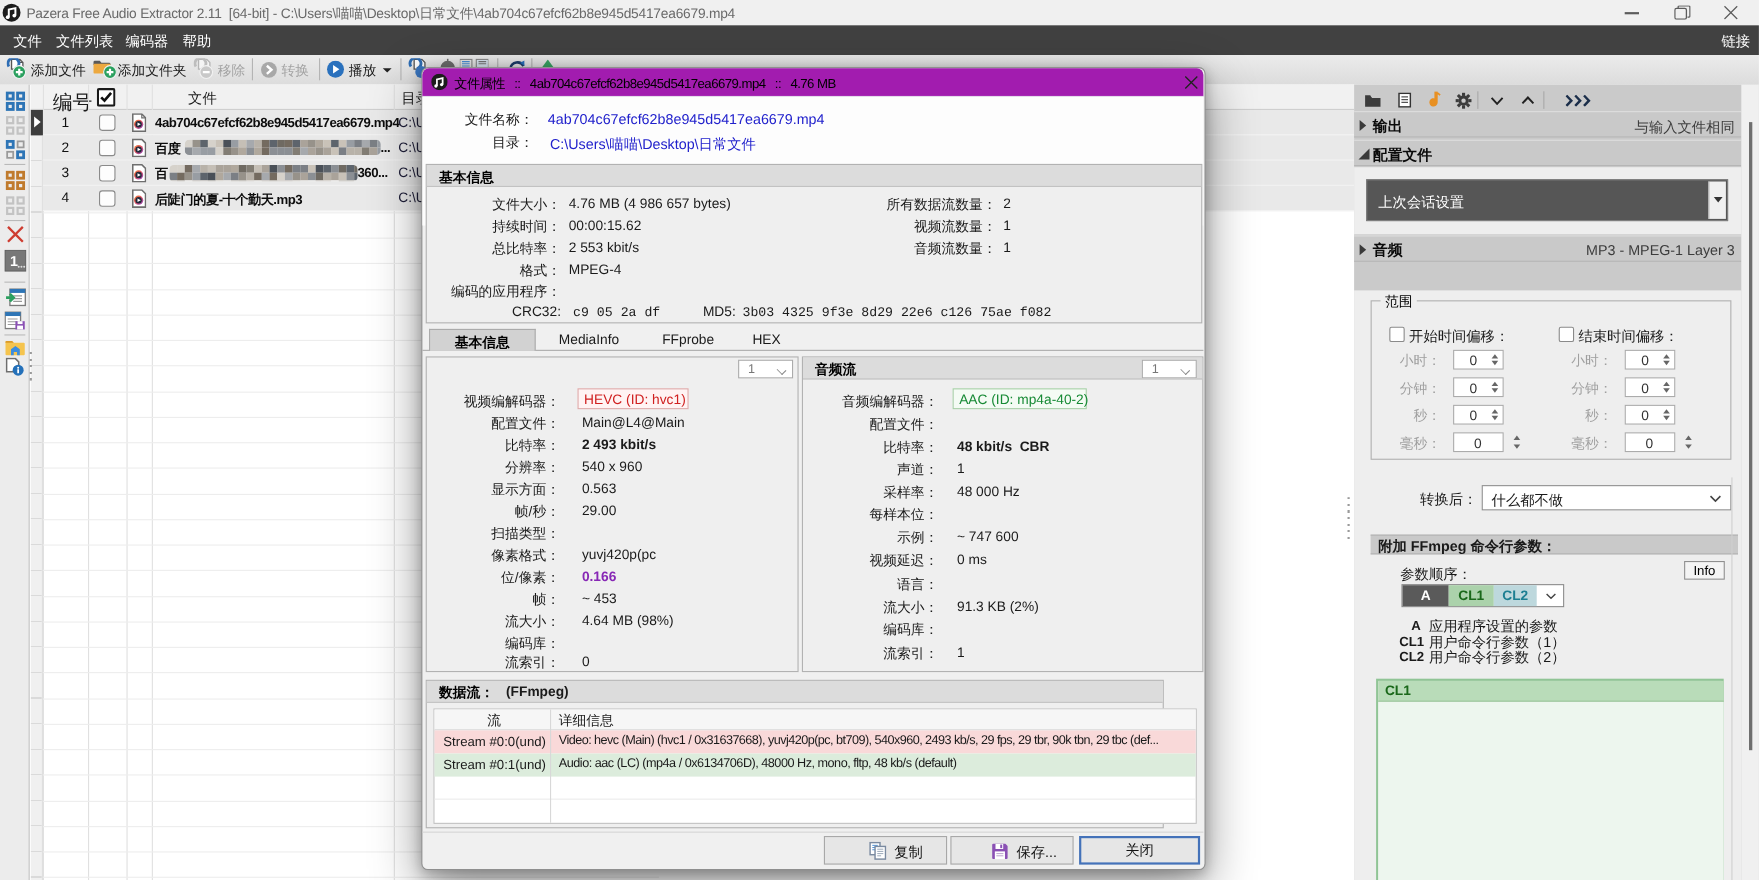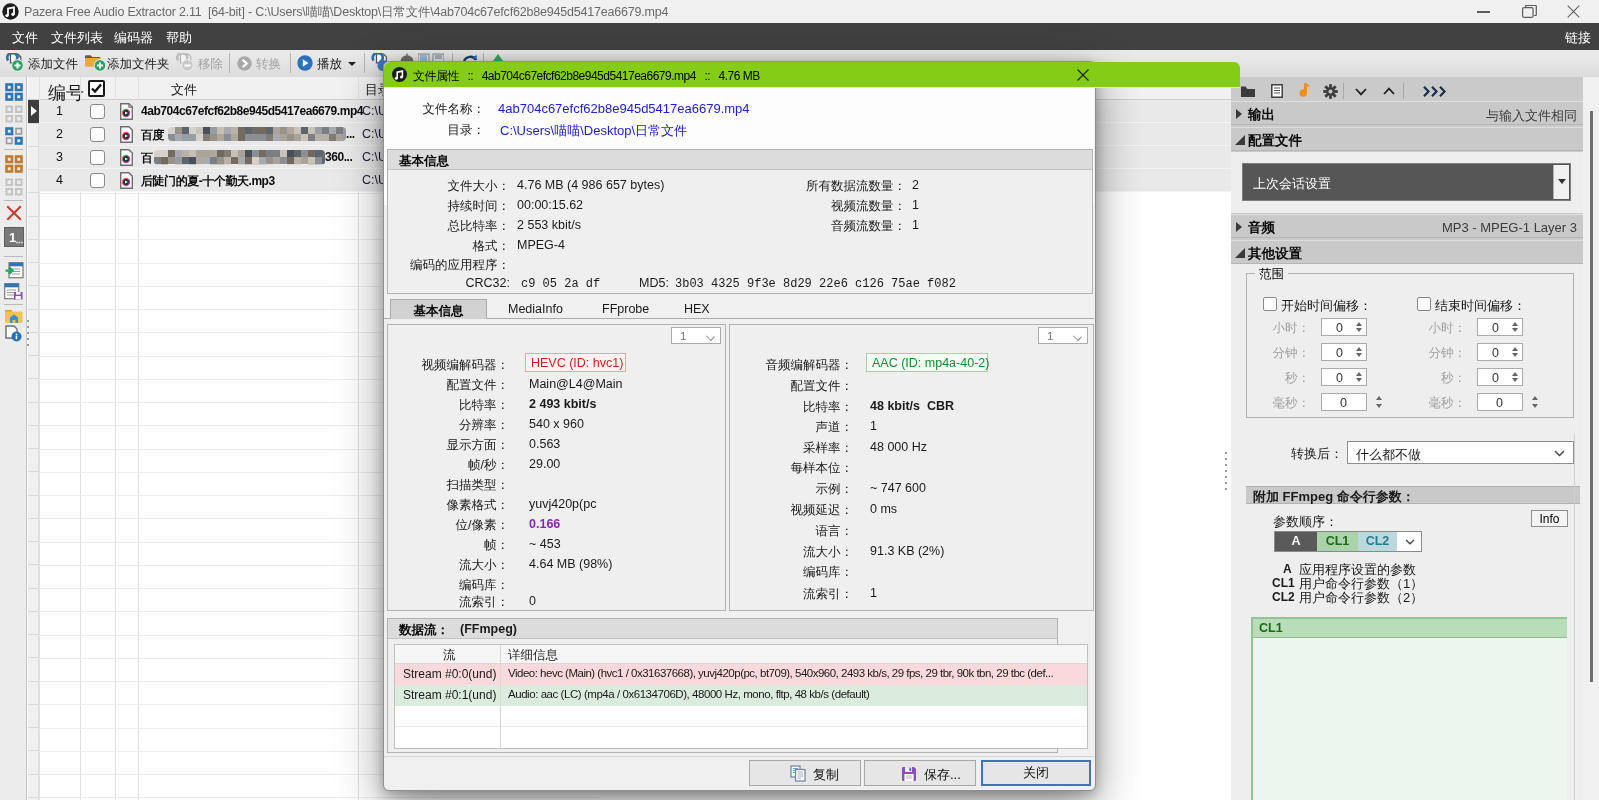--- a/index.html
+++ b/index.html
@@ -48,21 +48,21 @@
   .phdr .rt { position:absolute; right:6px; top:5px; font-size:13px; color:#3c3c3c; }
   .tri-r { position:absolute; left:5px; top:7px; width:0; height:0;
      border-left:6px solid #3a3a3a; border-top:5px solid transparent; border-bottom:5px solid transparent; }
   .tri-e { position:absolute; left:4px; top:7px; width:0; height:0;
      border-bottom:10px solid #3a3a3a; border-left:10px solid transparent; }
   .pcontent { position:absolute; left:0; width:352px; background:#eeeeee; }
   
   #dialog { left:383px; top:61px; width:713px; height:730px; background:#f0f0f0;
      border:1px solid #8f8f8f; border-radius:6px;
      box-shadow:0 15px 45px rgba(0,0,0,0.42), 0 3px 12px rgba(0,0,0,0.25); }
-  #dlgtitle { left:0; top:0; width:856px; height:26px; background:#84cc16;
+  #dlgtitle { left:0; top:0; width:710px; height:26px; background:#a21caf;
      border-radius:6px 6px 0 0; border-bottom:1px solid #dfe3ec; }
   #dlgbody { left:0; top:26px; width:710px; height:117px; background:#fdfdfd; }
   .grp { position:absolute; background:#efefef; border:1px solid #b2b2b2; }
   .grphdr { position:absolute; left:0; top:0; width:100%; height:20px; background:#dcdcdc;
      border-bottom:1px solid #c2c2c2; }
   .grphdr b { position:absolute; left:11px; top:3px; font-size:12.5px; color:#000; }
   .lbl { position:absolute; text-align:right; font-size:12.5px; color:#1a1a1a; white-space:pre; }
   .val { position:absolute; font-size:12.5px; color:#1a1a1a; white-space:pre; }
   .mono { font-family:"Liberation Mono", monospace; font-size:12px; }
   .blue { color:#2121cc; }
@@ -548,24 +548,20 @@
         <div class="abs" style="right:1px;top:1px;width:16px;height:34px;background:#f0f0f0;border-left:1px solid #b0b0b0">
           <div class="abs" style="left:4px;top:14px;width:0;height:0;border-top:5px solid #333;border-left:4px solid transparent;border-right:4px solid transparent"></div>
         </div>
       </div>
     </div>
     <div class="phdr" style="top:137px">
       <div class="tri-r"></div>
         <div class="cap">音频</div>
         <div class="rt">MP3 - MPEG-1 Layer 3</div>
     </div>
-    <div class="phdr" style="top:163px">
-      <div class="tri-e"></div>
-        <div class="cap">其他设置</div>
-    </div>
     <div class="pcontent" style="top:187px;height:536px">
 
       <div class="abs" style="left:15px;top:9px;width:328px;height:145px;border:1px solid #b0b0b0">
         <div class="abs" style="left:8px;top:-8px;background:#eeeeee;padding:0 4px;font-size:12.5px">范围</div>
         <div class="abs" style="left:16px;top:23px;width:14px;height:14px;background:#fff;border:1px solid #8a8a8a;border-radius:2px"></div>
         <div class="val" style="left:34px;top:23px;font-size:13px">开始时间偏移：</div>
         <div class="abs" style="left:170px;top:23px;width:14px;height:14px;background:#fff;border:1px solid #8a8a8a;border-radius:2px"></div>
         <div class="val" style="left:188px;top:23px;font-size:13px">结束时间偏移：</div>
         <div class="lbl dim" style="right:263px;top:46px;width:60px">小时：</div>
         <div class="lbl dim" style="right:263px;top:71px;width:60px">分钟：</div>
@@ -746,20 +742,23 @@
       <div class="lbl" style="right:216px;top:212px;width:118px">帧：</div>
         <div class="val" style="left:141px;top:212px">~ 453</div>
       <div class="lbl" style="right:216px;top:232px;width:118px">流大小：</div>
         <div class="val" style="left:141px;top:232px">4.64 MB (98%)</div>
       <div class="lbl" style="right:216px;top:252px;width:118px">编码库：</div>
       <div class="lbl" style="right:216px;top:269px;width:118px">流索引：</div>
         <div class="val" style="left:141px;top:269px">0</div>
     </div>
 
     <div class="grp" style="left:345px;top:262px;width:365px;height:287px">
+      <div class="grphdr">
+          <b>音频流</b>
+        </div>
       <div class="combo1" style="right:5px;top:2px">
           <span>1</span>
         </div>
       <div class="lbl" style="right:240px;top:32px;width:118px">音频编解码器：</div>
       <div class="abs" style="left:136px;top:28px;width:122px;height:19px;background:#f4fbf4;border:1px solid #a8cfa8">
         <div class="val" style="left:5px;top:2px;color:#178a35">AAC (ID: mp4a-40-2)</div>
         </div>
       <div class="lbl" style="right:240px;top:53px;width:118px">配置文件：</div>
       <div class="lbl" style="right:240px;top:74px;width:118px">比特率：</div>
         <div class="val" style="left:140px;top:74px;font-weight:bold">48 kbit/s&nbsp; CBR</div>

